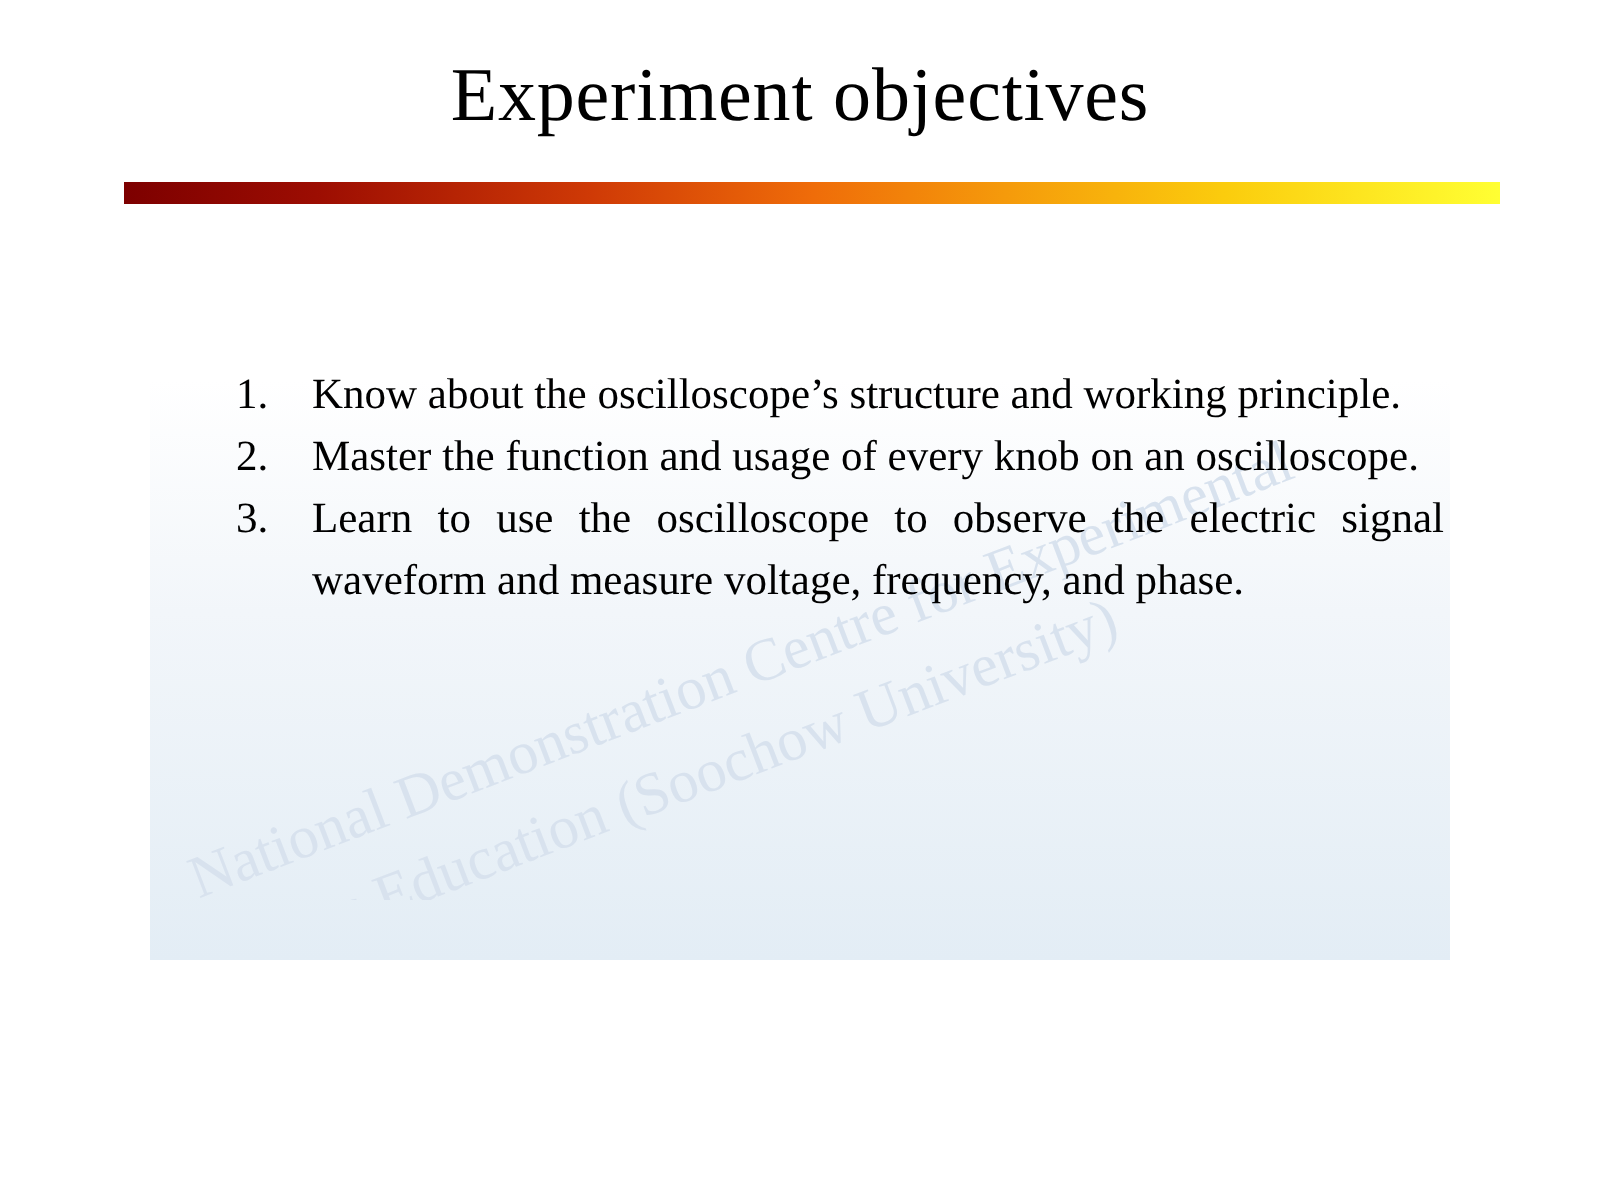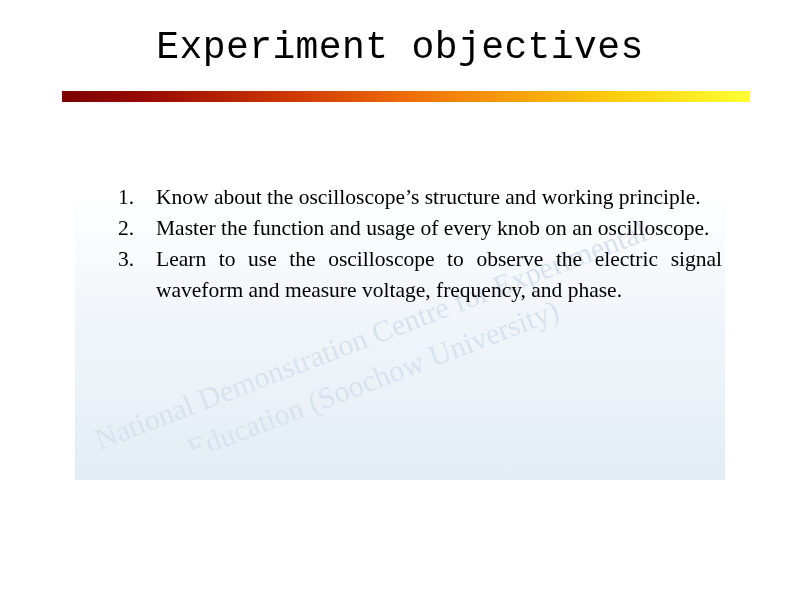--- a/index.html
+++ b/index.html
@@ -18,21 +18,21 @@
     width: 800px;
     height: 600px;
     background: #ffffff;
   }
   .slide-title {
     position: absolute;
     top: 26px;
     left: 0;
     width: 800px;
     text-align: center;
-    font-family: Liberation Mono, monospace;
+    font-family: Liberation Serif, serif;
     font-size: 38px;
     font-weight: normal;
     color: #000000;
     letter-spacing: 0.4px;
   }
   .title-rule {
     position: absolute;
     top: 91px;
     left: 62px;
     width: 688px;

